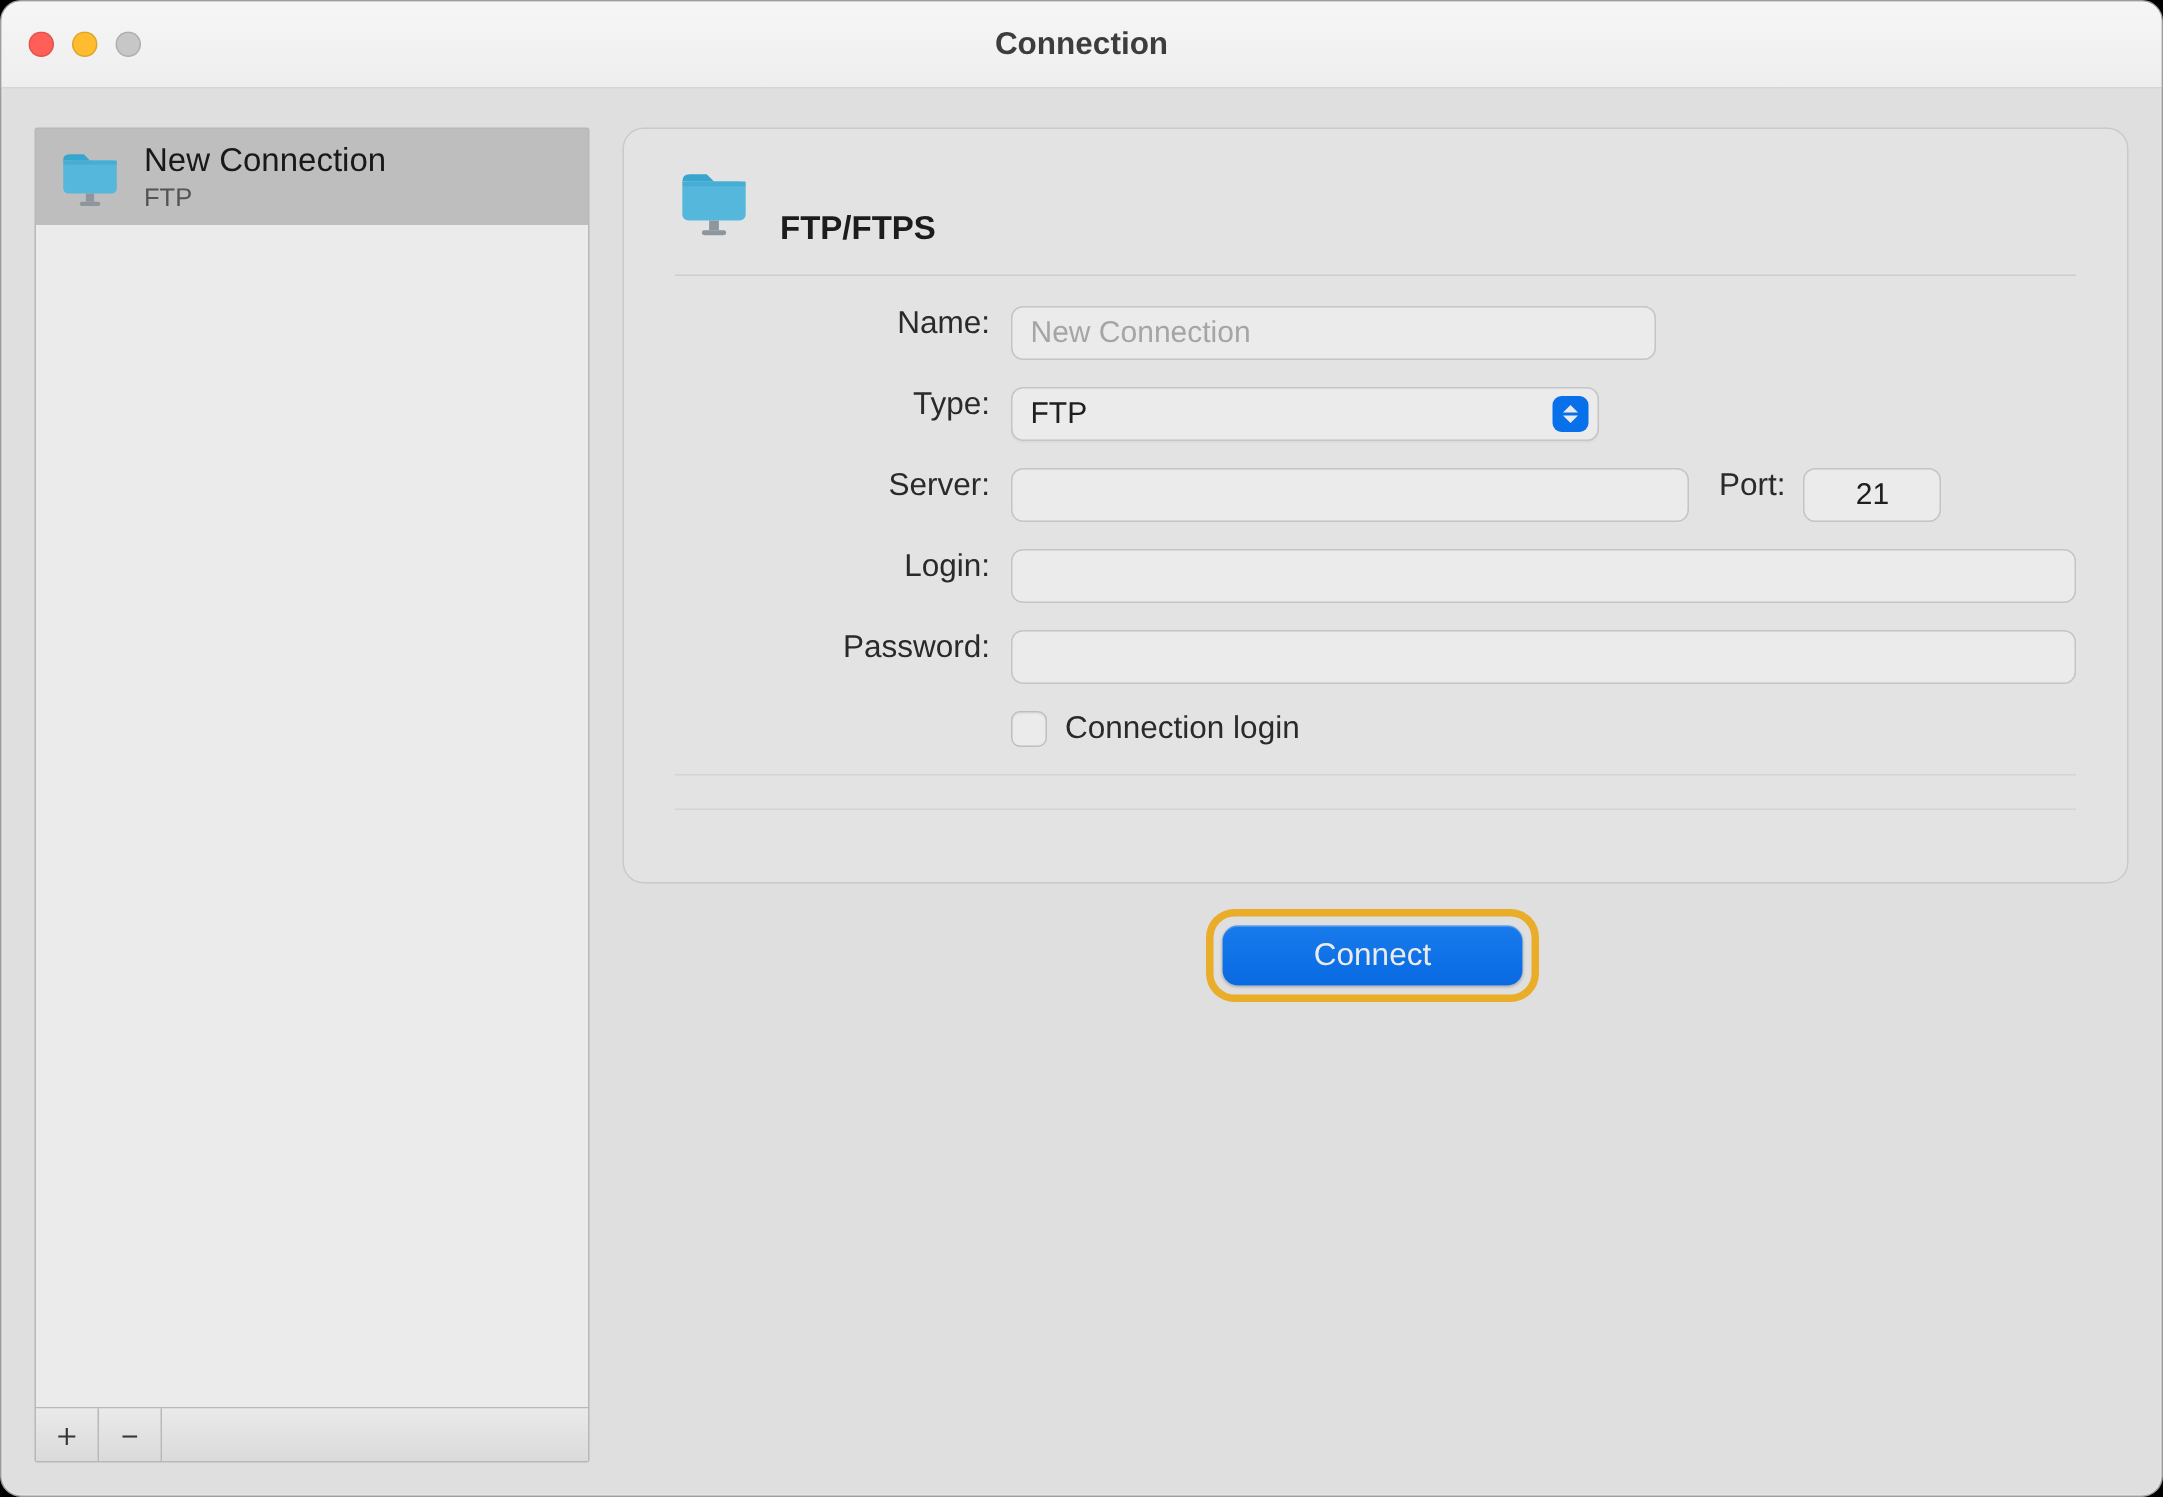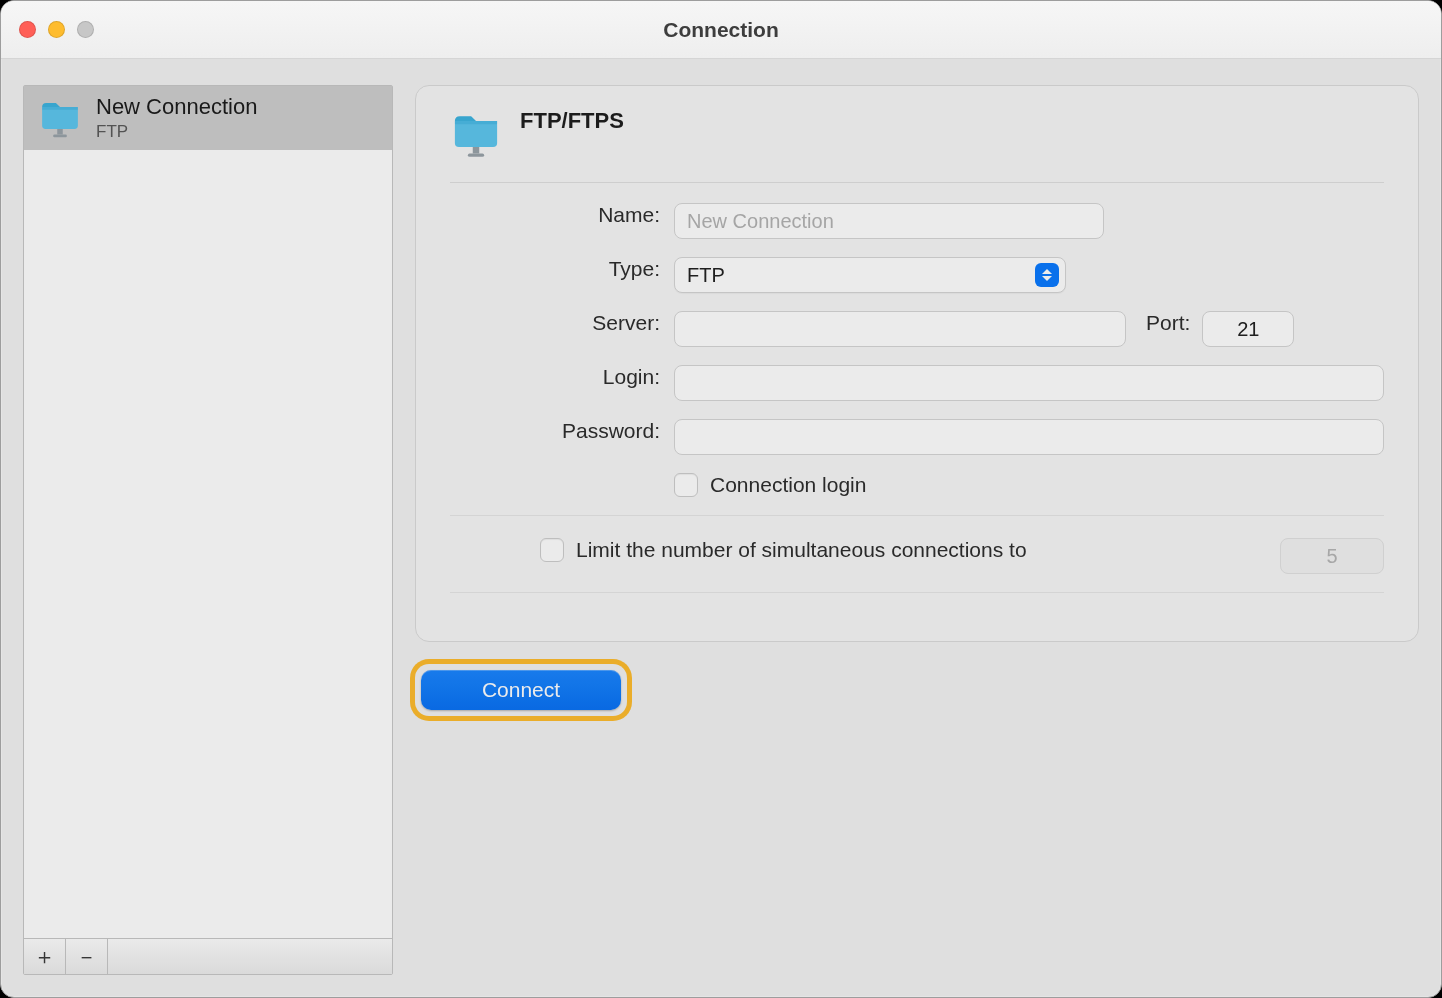--- a/index.html
+++ b/index.html
@@ -83,21 +83,21 @@
 
   
   .right { flex: 1; display:flex; flex-direction: column; }
   .panel {
     background: #f7f7f7;
     border: 1px solid #dcdcdc;
     border-radius: 14px;
     padding: 22px 34px 26px 34px;
   }
   .panel-header {
-    display:flex; align-items:flex-start; gap: 18px;
+    display:flex; align-items:flex-end; gap: 18px;
     padding-bottom: 18px;
     border-bottom: 1px solid #e0e0e0;
   }
   .panel-header .h-ic svg { width: 52px; height: 52px; }
   .panel-title { font-size: 22px; font-weight: 700; color:#1f1f1f; }
 
   .form { padding-top: 20px; }
   .row { display:flex; align-items:flex-start; margin-bottom: 18px; }
   .row.last { margin-bottom: 0; }
   .label {
@@ -130,21 +130,21 @@
   .chev::before{ border-bottom:5px solid #fff; margin-bottom:2px;}
   .chev::after { border-top:5px solid #fff; }
 
   .checkbox {
     width: 24px; height: 24px; border:1px solid #cfcfcf; border-radius:6px;
     background:#fff; margin-right: 12px; flex-shrink:0;
     box-shadow: inset 0 1px 1px rgba(0,0,0,0.06);
   }
   .check-label { font-size: 21px; color:#2e2e2e; }
 
-  .footer { display:flex; justify-content:flex-start; margin-top: 22px; padding-right: 4px; }
+  .footer { display:flex; justify-content:center; margin-top: 22px; padding-right: 4px; }
   .connect-wrap {
     padding: 6px; border-radius: 14px;
     box-shadow: 0 0 0 5px #febc2e; 
   }
   .connect-btn {
     width: 200px; height: 40px; border:none; border-radius: 10px;
     background: linear-gradient(#1a86ff,#0a73f6);
     color: #fff; font-size: 21px; font-weight: 500;
     box-shadow: 0 1px 2px rgba(0,0,0,0.25), inset 0 1px 0 rgba(255,255,255,0.25);
     cursor:pointer;
@@ -241,26 +241,20 @@
           </div>
 
           <div class="row">
             <div class="label"></div>
             <span class="checkbox"></span>
             <span class="check-label">Connection login</span>
           </div>
 
           <div class="divider"></div>
 
-          <div class="row">
-            <div style="width:90px"></div>
-            <span class="checkbox"></span>
-            <span class="check-label" style="flex:1">Limit the number of simultaneous connections to</span>
-            <input type="text" disabled="" style="width: 104px;" value="5">
-          </div>
 
           <div class="divider"></div>
 
 
 
         </div>
       </div>
 
       <div class="footer">
         <div class="connect-wrap">

